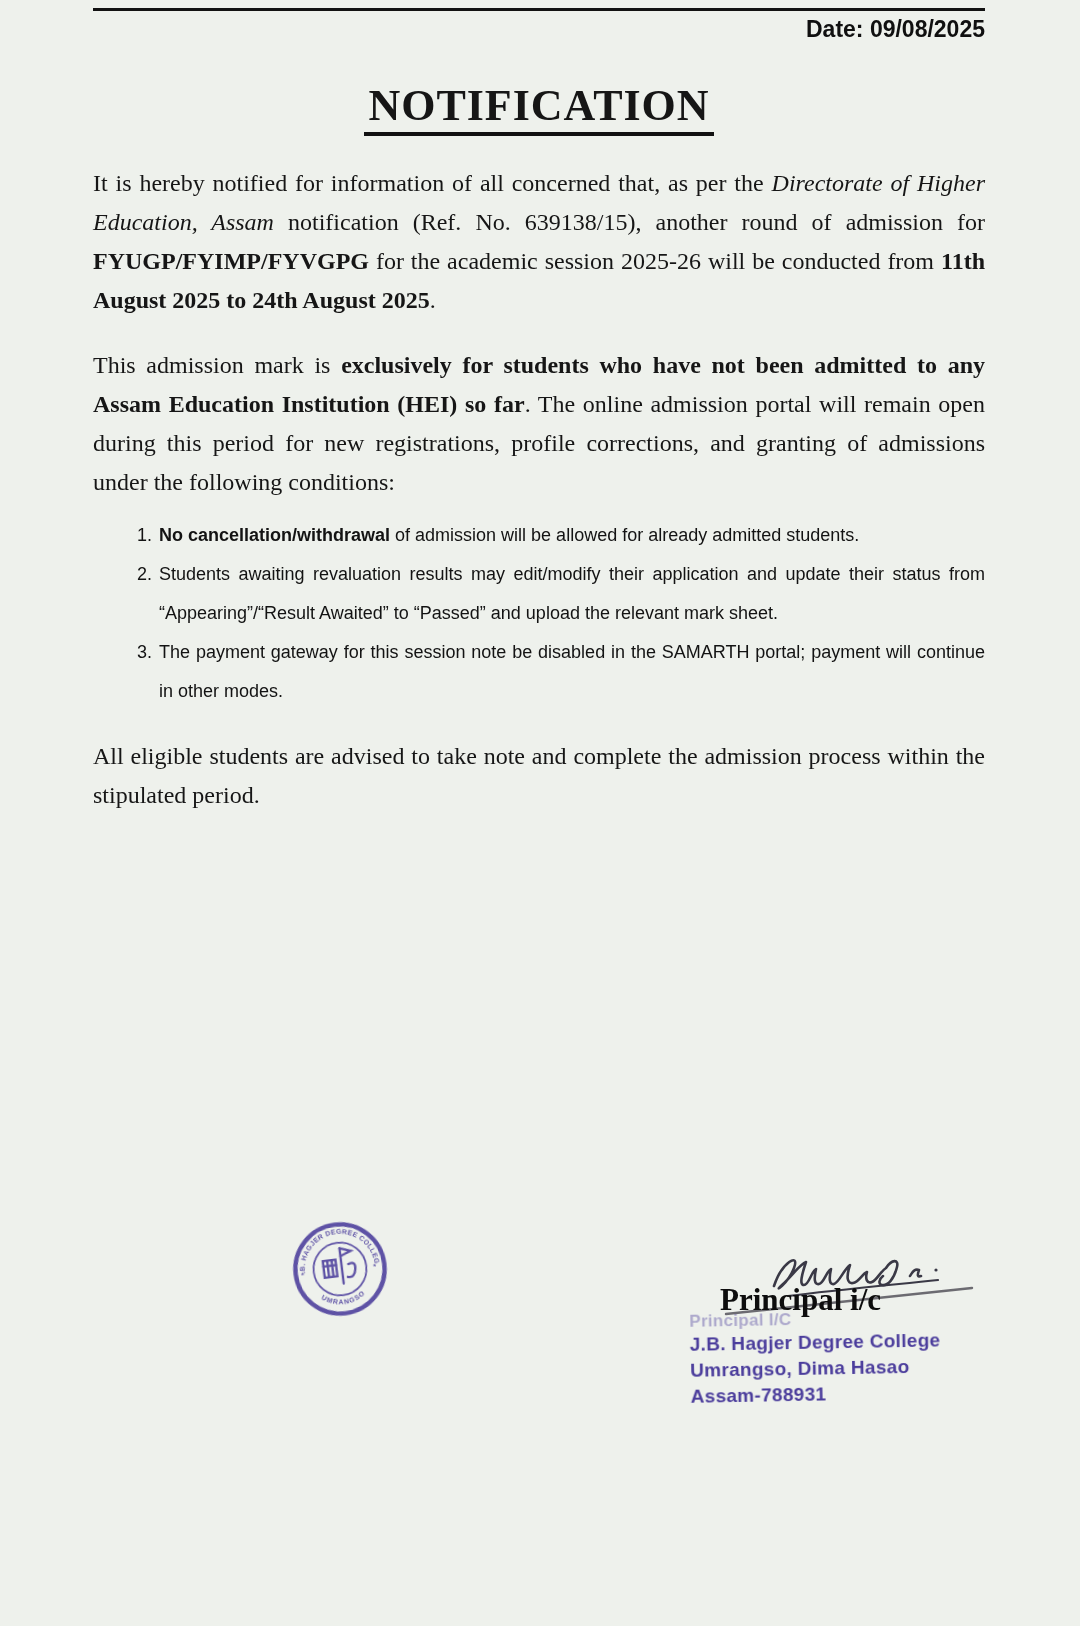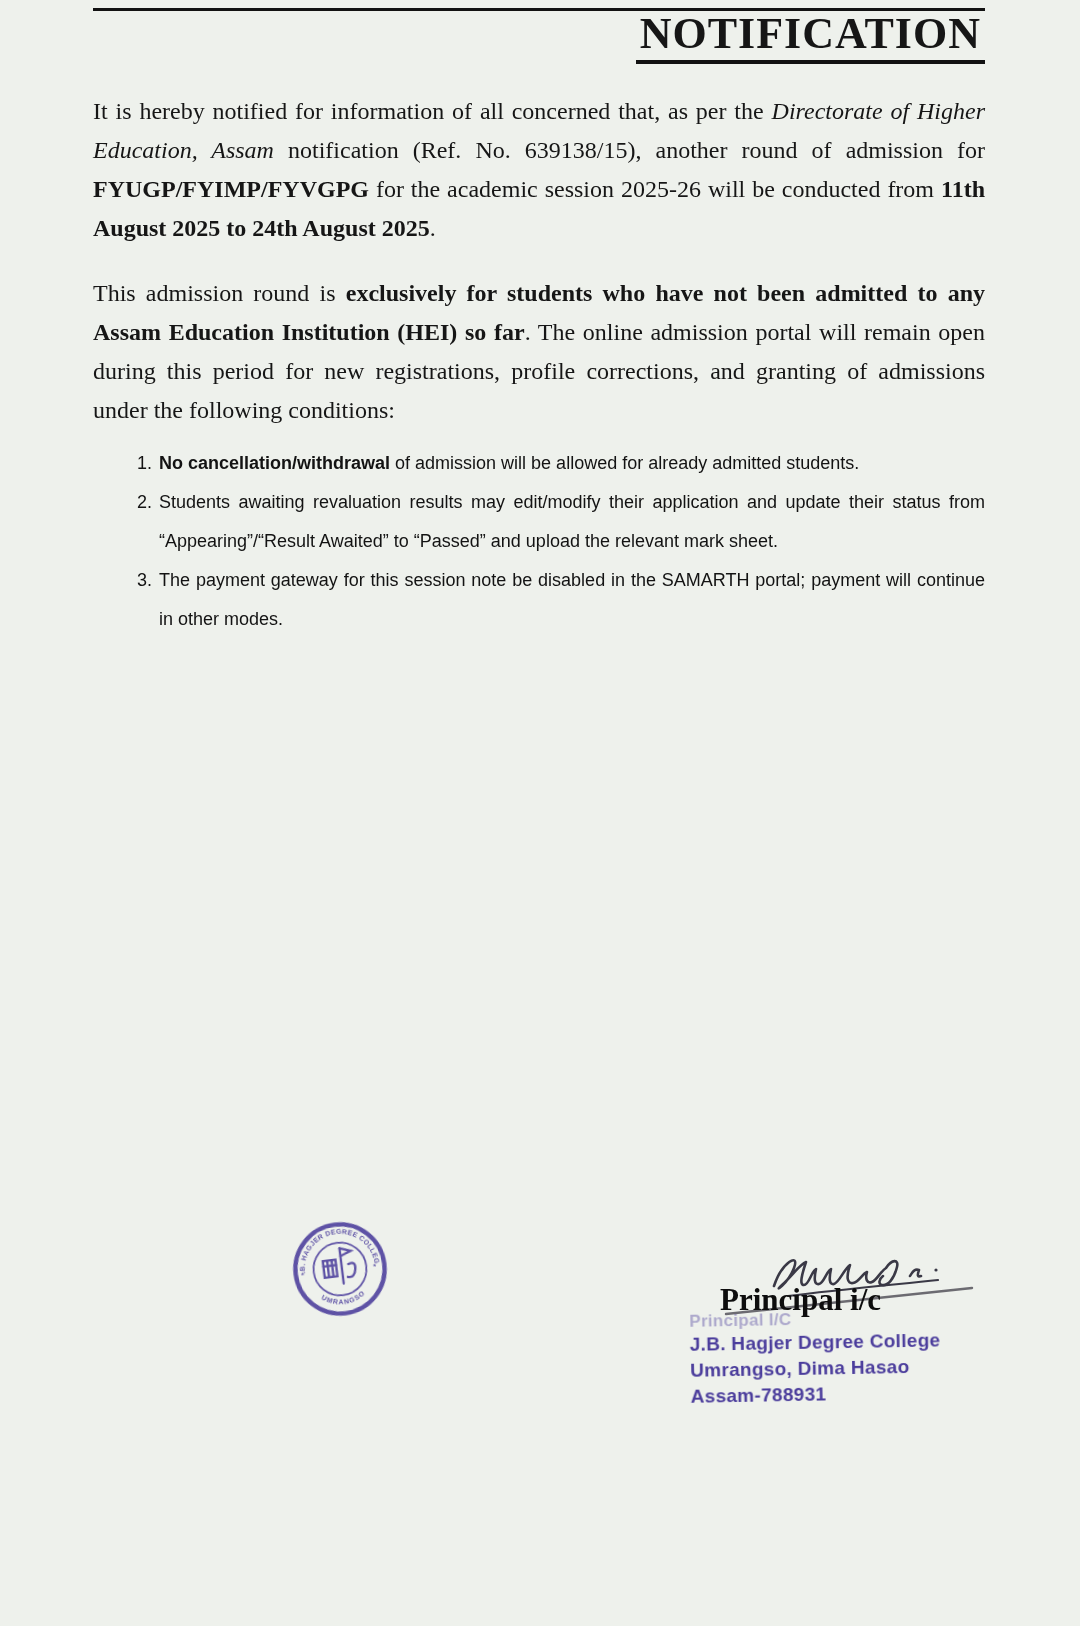--- a/index.html
+++ b/index.html
@@ -25,21 +25,21 @@
   .lh-district{font-size:31px;letter-spacing:.5px;}
   .rule{margin:8px 95px 0 93px;height:3px;background:#121212;}
   .date-row{
     margin:4px 95px 0 93px;text-align:right;
     font-family:"Liberation Sans", sans-serif;font-weight:700;
     font-size:23px;color:#101010;line-height:28px;
   }
 
   
   .content{margin:0 95px 0 93px;width:892px;}
-  .doc-title-wrap{text-align:right;}
+  .doc-title-wrap{text-align:center;margin-top:40px;}
   .doc-title{
     display:inline-block;
     font-family:"Liberation Serif", serif;font-weight:700;
     font-size:44px;letter-spacing:1px;line-height:1.05;
     border-bottom:4px solid #121212;padding:0 4px 3px 4px;
   }
   p.body-par{
     margin:26px 0 0 0;
     font-size:24px;line-height:39px;
     text-align:justify;text-justify:inter-word;
@@ -79,35 +79,37 @@
   }
   .stamp-line{line-height:26px;font-size:19px;letter-spacing:.3px;}
   .stamp-line.faded{opacity:.4;font-size:17px;line-height:20px;}
 </style>
 </head>
 <body>
 
 <div class="page">
 
   <div class="rule"></div>
+  <div class="date-row">Date: 09/08/2025</div>
 
   <div class="content">
     <div class="doc-title-wrap">
       <span class="doc-title">NOTIFICATION</span>
     </div>
 
     <p class="body-par"><span>It is hereby notified for information of all concerned that, as per the </span><span class="i">Directorate of Higher Education, Assam</span><span> notification (Ref. No. 639138/15), another round of admission for </span><span class="b">FYUGP/FYIMP/FYVGPG</span><span> for the academic session 2025-26 will be conducted from </span><span class="b">11th August 2025 to 24th August 2025</span><span>.</span></p>
-    <p class="body-par"><span>This admission round is </span><span class="b">exclusively for students who have not been admitted to any Assam Education Institution (HEI) so far</span><span>. The online admission portal will remain open during this period for new registrations, profile corrections, and granting of admissions under the following conditions:</span></p>
+    <p class="body-par"><span>This admission mark is </span><span class="b">exclusively for students who have not been admitted to any Assam Education Institution (HEI) so far</span><span>. The online admission portal will remain open during this period for new registrations, profile corrections, and granting of admissions under the following conditions:</span></p>
 
     <ol class="conditions">
         <li><span class="b">No cancellation/withdrawal</span><span> of admission will be allowed for already admitted students.</span></li>
         <li><span>Students awaiting revaluation results may edit/modify their application and update their status from “Appearing”/“Result Awaited” to “Passed” and upload the relevant mark sheet.</span></li>
         <li><span>The payment gateway for this session note be disabled in the SAMARTH portal; payment will continue in other modes.</span></li>
       </ol>
 
+    <p class="body-par"><span>All eligible students are advised to take note and complete the admission process within the stipulated period.</span></p>
   </div>
 
   <svg class="seal" viewBox="0 0 100 100">
     <g fill="none" stroke="#4b3d9c">
       <circle cx="50" cy="50" r="45.5" stroke-width="4.5"></circle>
       <circle cx="50" cy="50" r="27" stroke-width="1.8"></circle>
       <path id="sealTop" d="M14,50 A36,36 0 1 1 86,50" stroke="none"></path>
       <path id="sealBot" d="M14,50 A36,36 0 0 0 86,50" stroke="none"></path>
 
       <g stroke-width="2.4" stroke-linecap="round">

